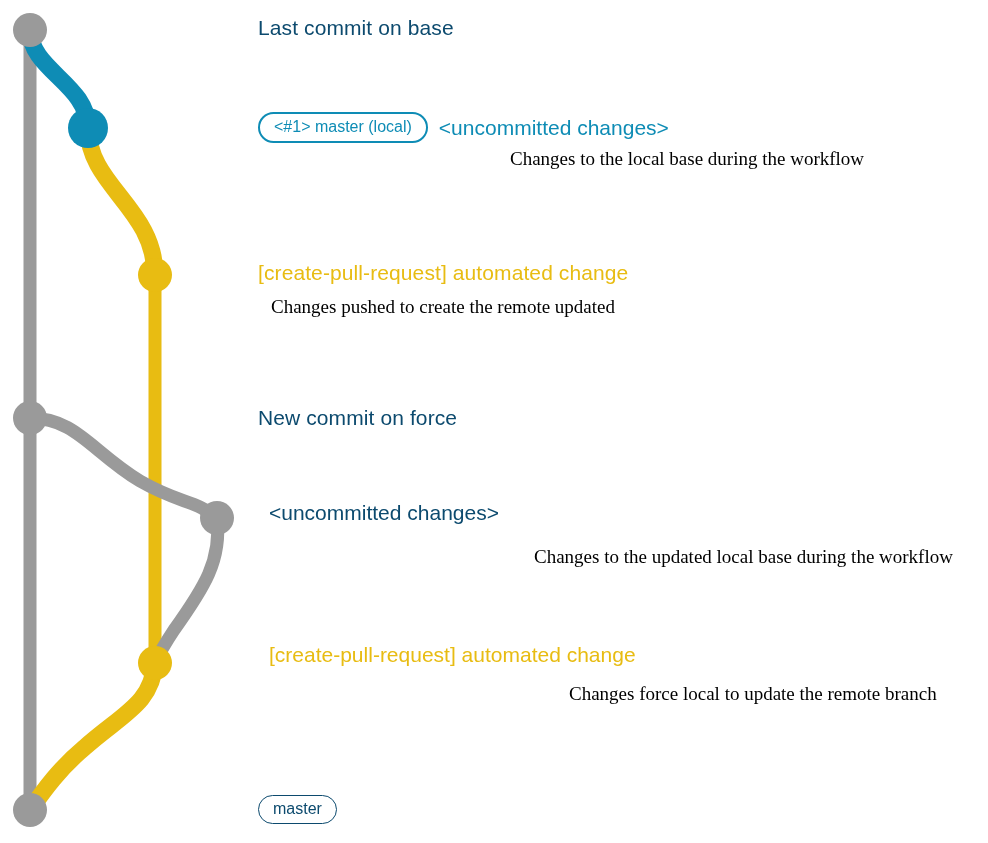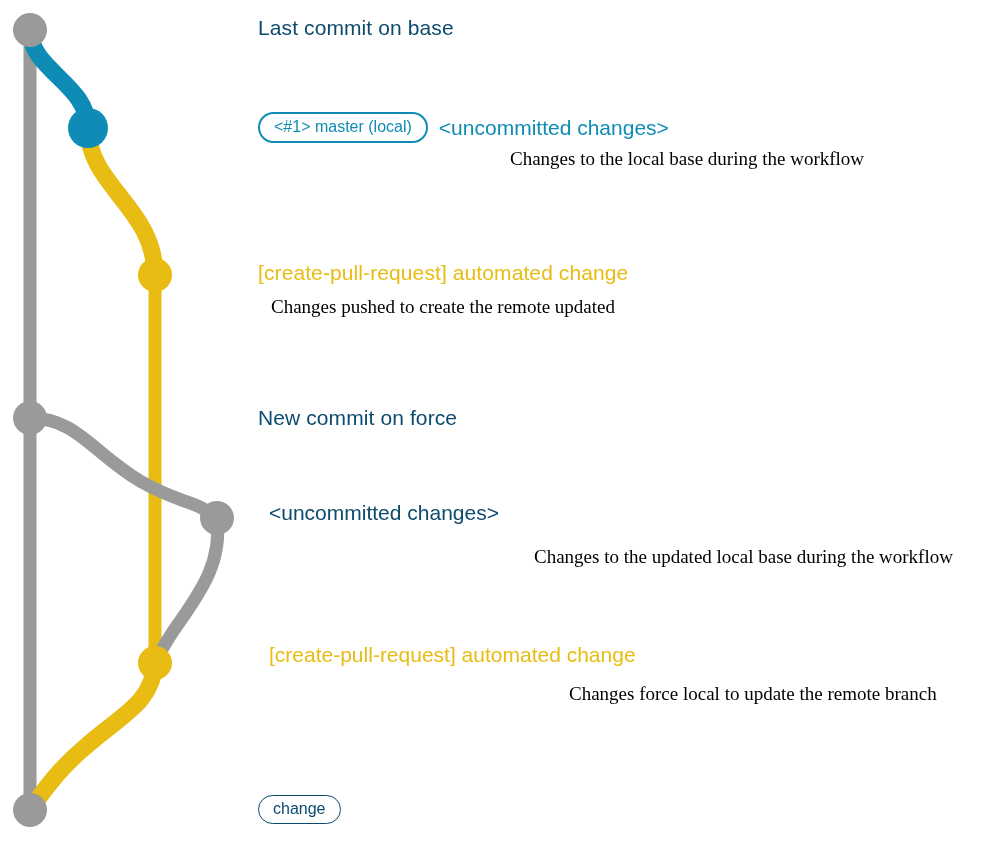--- a/index.html
+++ b/index.html
@@ -133,14 +133,14 @@
   <span class="after-pill c-gray">&lt;uncommitted changes&gt;</span>
 </div>
 <div class="desc" id="desc-commit-3">Changes to the updated local base during the workflow</div>
 
 <div class="row" id="row-commit-4">
   <span class="after-pill c-yellow">[create-pull-request] automated change</span>
 </div>
 <div class="desc" id="desc-commit-4">Changes force local to update the remote branch</div>
 
 <div class="row" id="row-merge">
-  <span class="pill pill-gray c-gray">change</span>
+  <span class="pill pill-gray c-gray">master</span>
 </div>
 
 </body></html>

